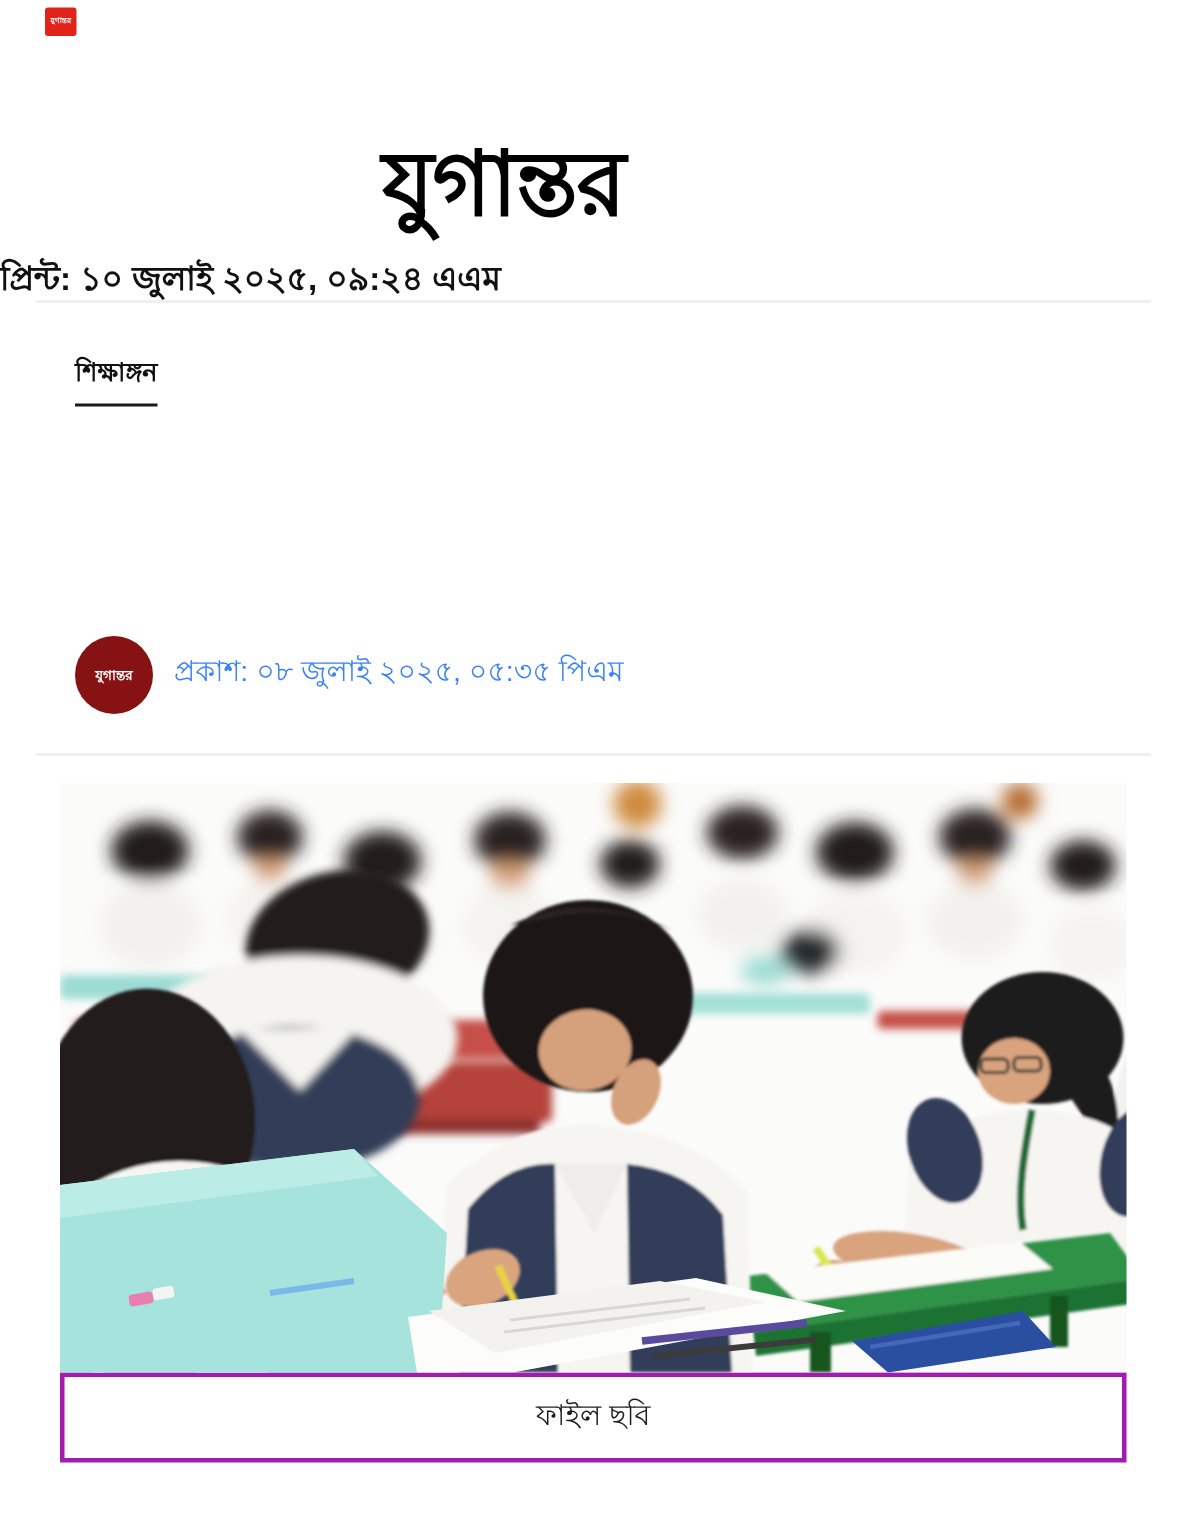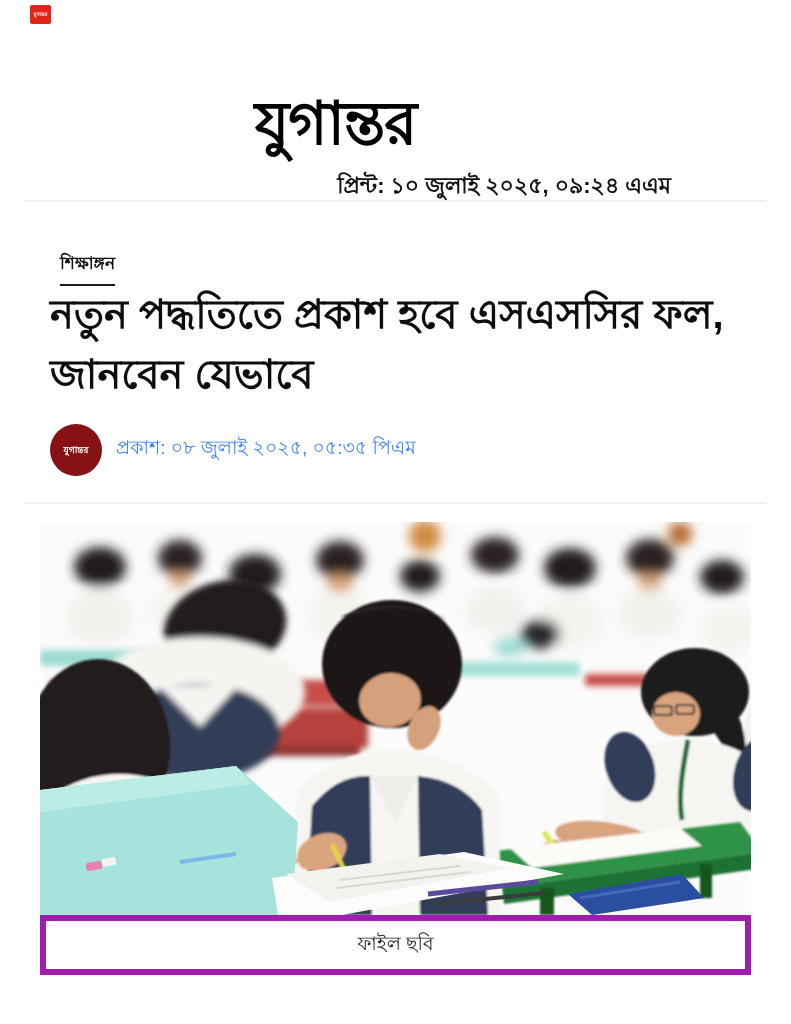--- a/index.html
+++ b/index.html
@@ -25,34 +25,33 @@
 
   
   .masthead { position: absolute; top: 86px; left: 0; width: 100%; text-align: center; }
   .logo {
     font-size: 60px; font-weight: 800; color: #000000;
     letter-spacing: -1px; line-height: 74px;
     font-family: "DejaVu Serif", "Liberation Serif", serif;
   }
   .print-line {
     position: absolute; top: 168px; left: 0; width: 100%;
-    text-align: right; font-size: 22px; font-weight: 600; color: #111111;
+    text-align: left; font-size: 22px; font-weight: 600; color: #111111;
   }
 
   .divider { position: absolute; left: 24px; width: 743px; height: 2px; background: #f0f0f0; }
   .divider-1 { top: 200px; }
   .divider-2 { top: 502px; }
 
   
   .category {
-    position: absolute; left: 50px; top: 250px;
+    position: absolute; left: 50px; top: 235px;
     font-size: 17px; font-weight: 700; color: #101010;
     padding-bottom: 6px; border-bottom: 2px solid #1a1a1a;
     display: inline-block;
-    margin-left: 10px;
   }
 
   
   .headline {
     position: absolute; left: 50px; top: 284px; width: 700px;
     font-size: 40px; font-weight: 800; line-height: 1.5; color: #0d0d0d;
   }
 
   
   .author-row { position: absolute; left: 50px; top: 424px; display: flex; gap: 14px; }
@@ -64,21 +63,21 @@
   }
   .author-meta { padding-top: 2px; }
   .author-name { font-size: 21px; font-weight: 700; color: #1c1c1c; }
   .publish-line { font-size: 19px; color: #3b82f6; margin-top: 7px; }
 
   
   .figure { position: absolute; left: 40px; top: 522px; width: 711px; }
   .photo { display: block; width: 711px; height: 393px; background: #fbfbfa; }
   .caption-bar {
     width: 711px; height: 60px;
-    border: 6px solid #a21caf; background: #ffffff;
+    border: 3px solid #a21caf; background: #ffffff;
     display: flex; align-items: center; justify-content: center;
     font-size: 19px; color: #1c1c1c;
   }
 </style>
 </head>
 <body>
 
 <div class="page">
 
   <div class="favicon">
@@ -87,21 +86,20 @@
 
   <div class="masthead">
     <div class="logo">যুগান্তর</div>
   </div>
   <div class="print-line">প্রিন্ট: ১০ জুলাই ২০২৫, ০৯:২৪ এএম</div>
 
   <div class="divider divider-1"></div>
 
   <span class="category">শিক্ষাঙ্গন</span>
 
-  <h1 class="headline">নতুন পদ্ধতিতে প্রকাশ হবে এসএসসির ফল, জানবেন যেভাবে</h1>
 
   <div class="author-row">
     <div class="avatar">
       <span>যুগান্তর</span>
     </div>
     <div class="author-meta">
       <div class="publish-line">প্রকাশ: ০৮ জুলাই ২০২৫, ০৫:৩৫ পিএম</div>
     </div>
   </div>
 

